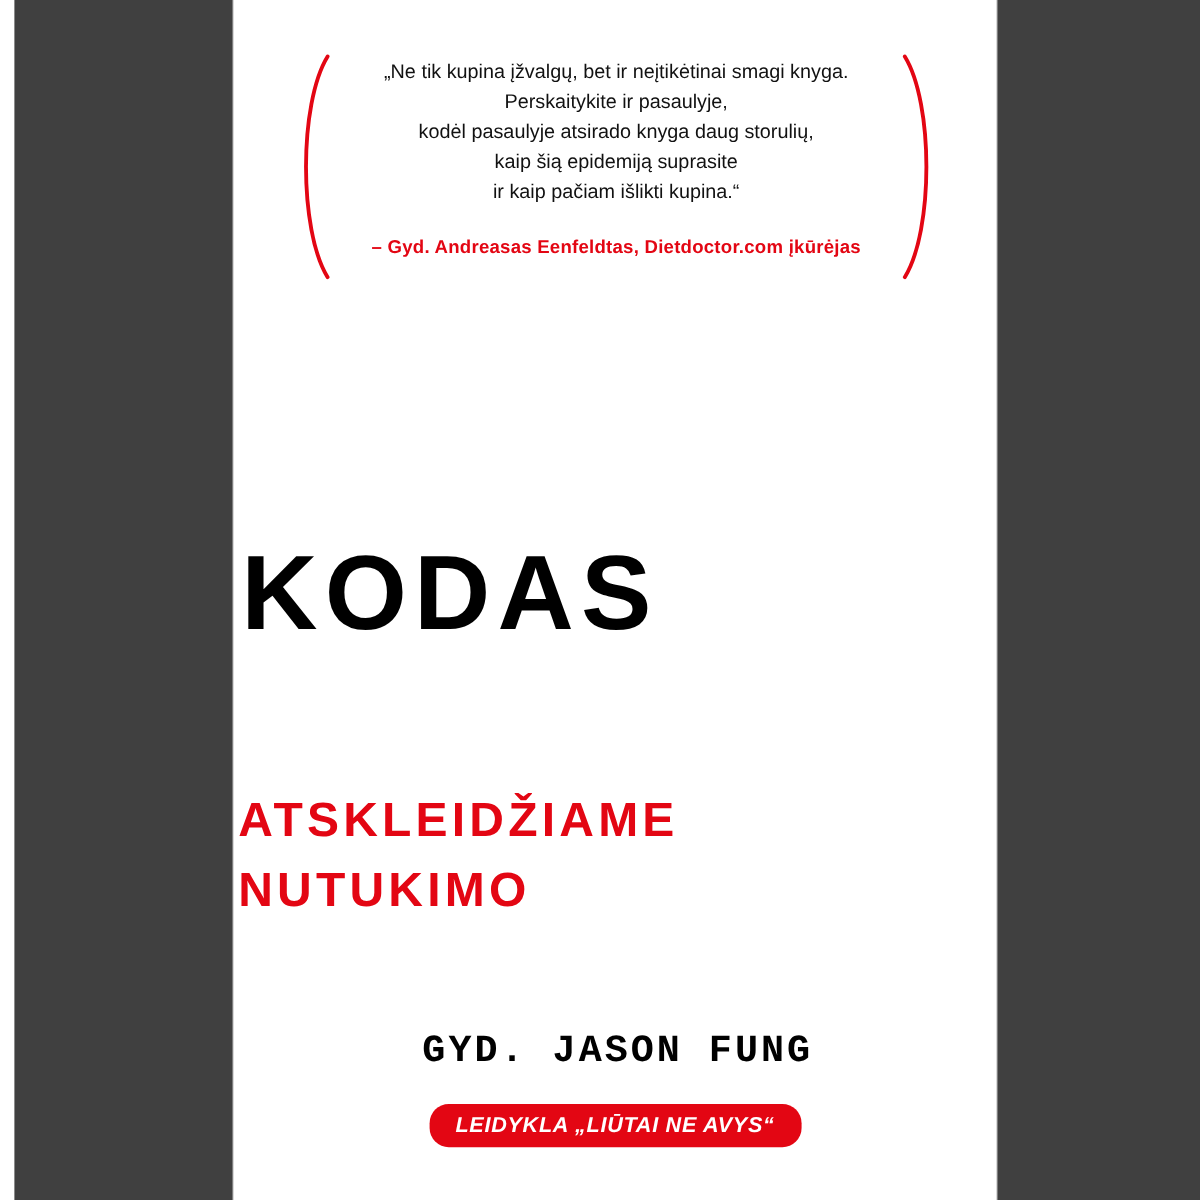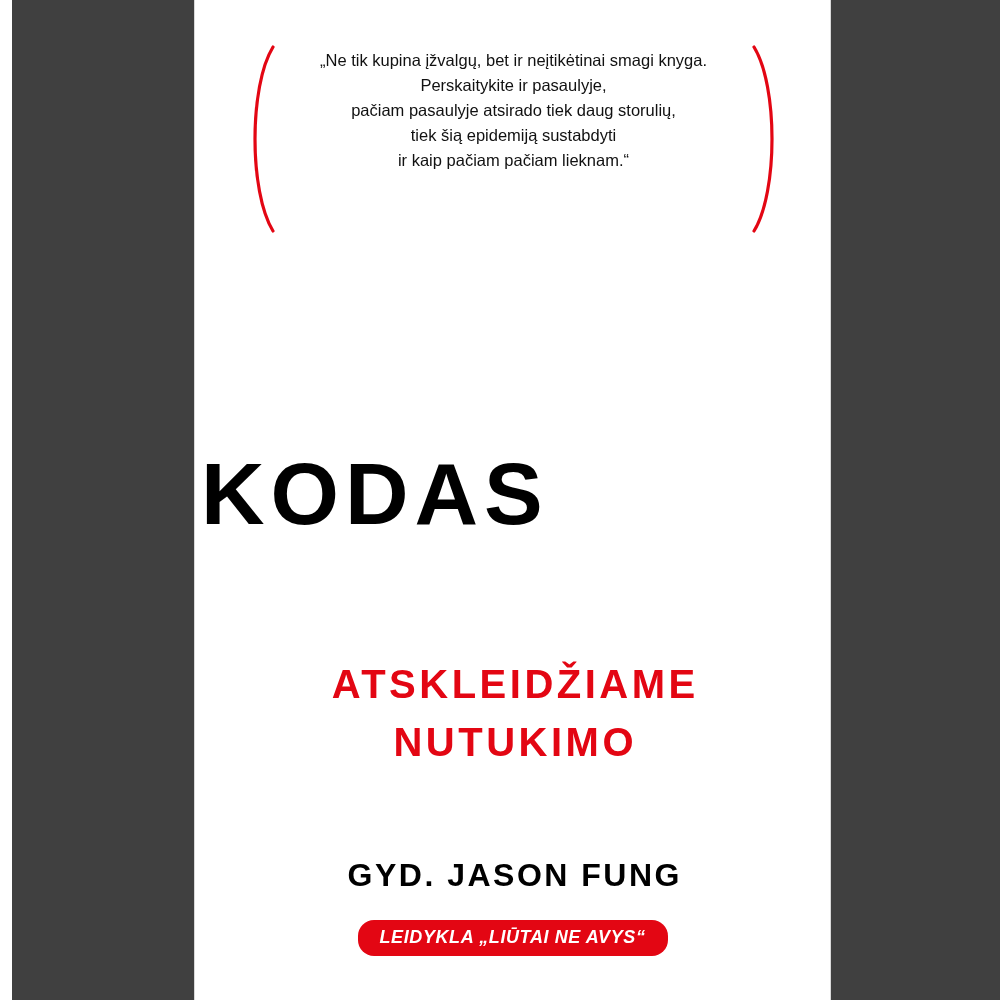--- a/index.html
+++ b/index.html
@@ -102,21 +102,20 @@
     white-space: nowrap;
     text-indent: 6px;
   }
 
   
   .subtitle {
     position: absolute;
     left: 0;
     top: 655px;
     width: 637px;
-    text-align: center;
     color: #e30613;
     font-size: 40px;
     font-weight: bold;
     letter-spacing: 3.5px;
     line-height: 58px;
   }
   .subtitle .sl { display: block; white-space: nowrap; text-indent: 3.5px; }
 
   
   .author {
@@ -124,20 +123,21 @@
     left: 0;
     top: 857px;
     width: 637px;
     text-align: center;
     color: #000000;
     font-size: 32px;
     font-weight: bold;
     letter-spacing: 2.5px;
     white-space: nowrap;
     text-indent: 2.5px;
+    font-family: Liberation Mono, monospace;
   }
 
   
   .publisher {
     position: absolute;
     left: 50%;
     top: 920px;
     transform: translateX(-50%);
     background: #e30613;
     color: #ffffff;
@@ -166,25 +166,26 @@
 
       <div class="bracket bracket-right">
         <svg width="40" height="190" viewBox="0 0 40 190" fill="none" xmlns="http://www.w3.org/2000/svg">
           <path d="M6 3 C 30 42, 30 148, 6 187" stroke="#e30613" stroke-width="3.2" fill="none" stroke-linecap="round"></path>
         </svg>
       </div>
 
       <div class="quote-lines">
         <span class="ln">„Ne tik kupina įžvalgų, bet ir neįtikėtinai smagi knyga.</span>
         <span class="ln">Perskaitykite ir pasaulyje,</span>
-        <span class="ln">pačiam pasaulyje atsirado tiek daug storulių,</span>
-        <span class="ln">tiek šią epidemiją sustabdyti</span>
-        <span class="ln">ir kaip pačiam pačiam lieknam.“</span>
+        <span class="ln">kodėl pasaulyje atsirado knyga daug storulių,</span>
+        <span class="ln">kaip šią epidemiją suprasite</span>
+        <span class="ln">ir kaip pačiam išlikti kupina.“</span>
       </div>
 
+      <div class="attrib">– Gyd. Andreasas Eenfeldtas, Dietdoctor.com įkūrėjas</div>
     </div>
 
     <div class="title-2">KODAS</div>
 
     <div class="subtitle">
       <span class="sl">ATSKLEIDŽIAME</span>
       <span class="sl">NUTUKIMO</span>
     </div>
 
     <div class="author">GYD. JASON FUNG</div>

